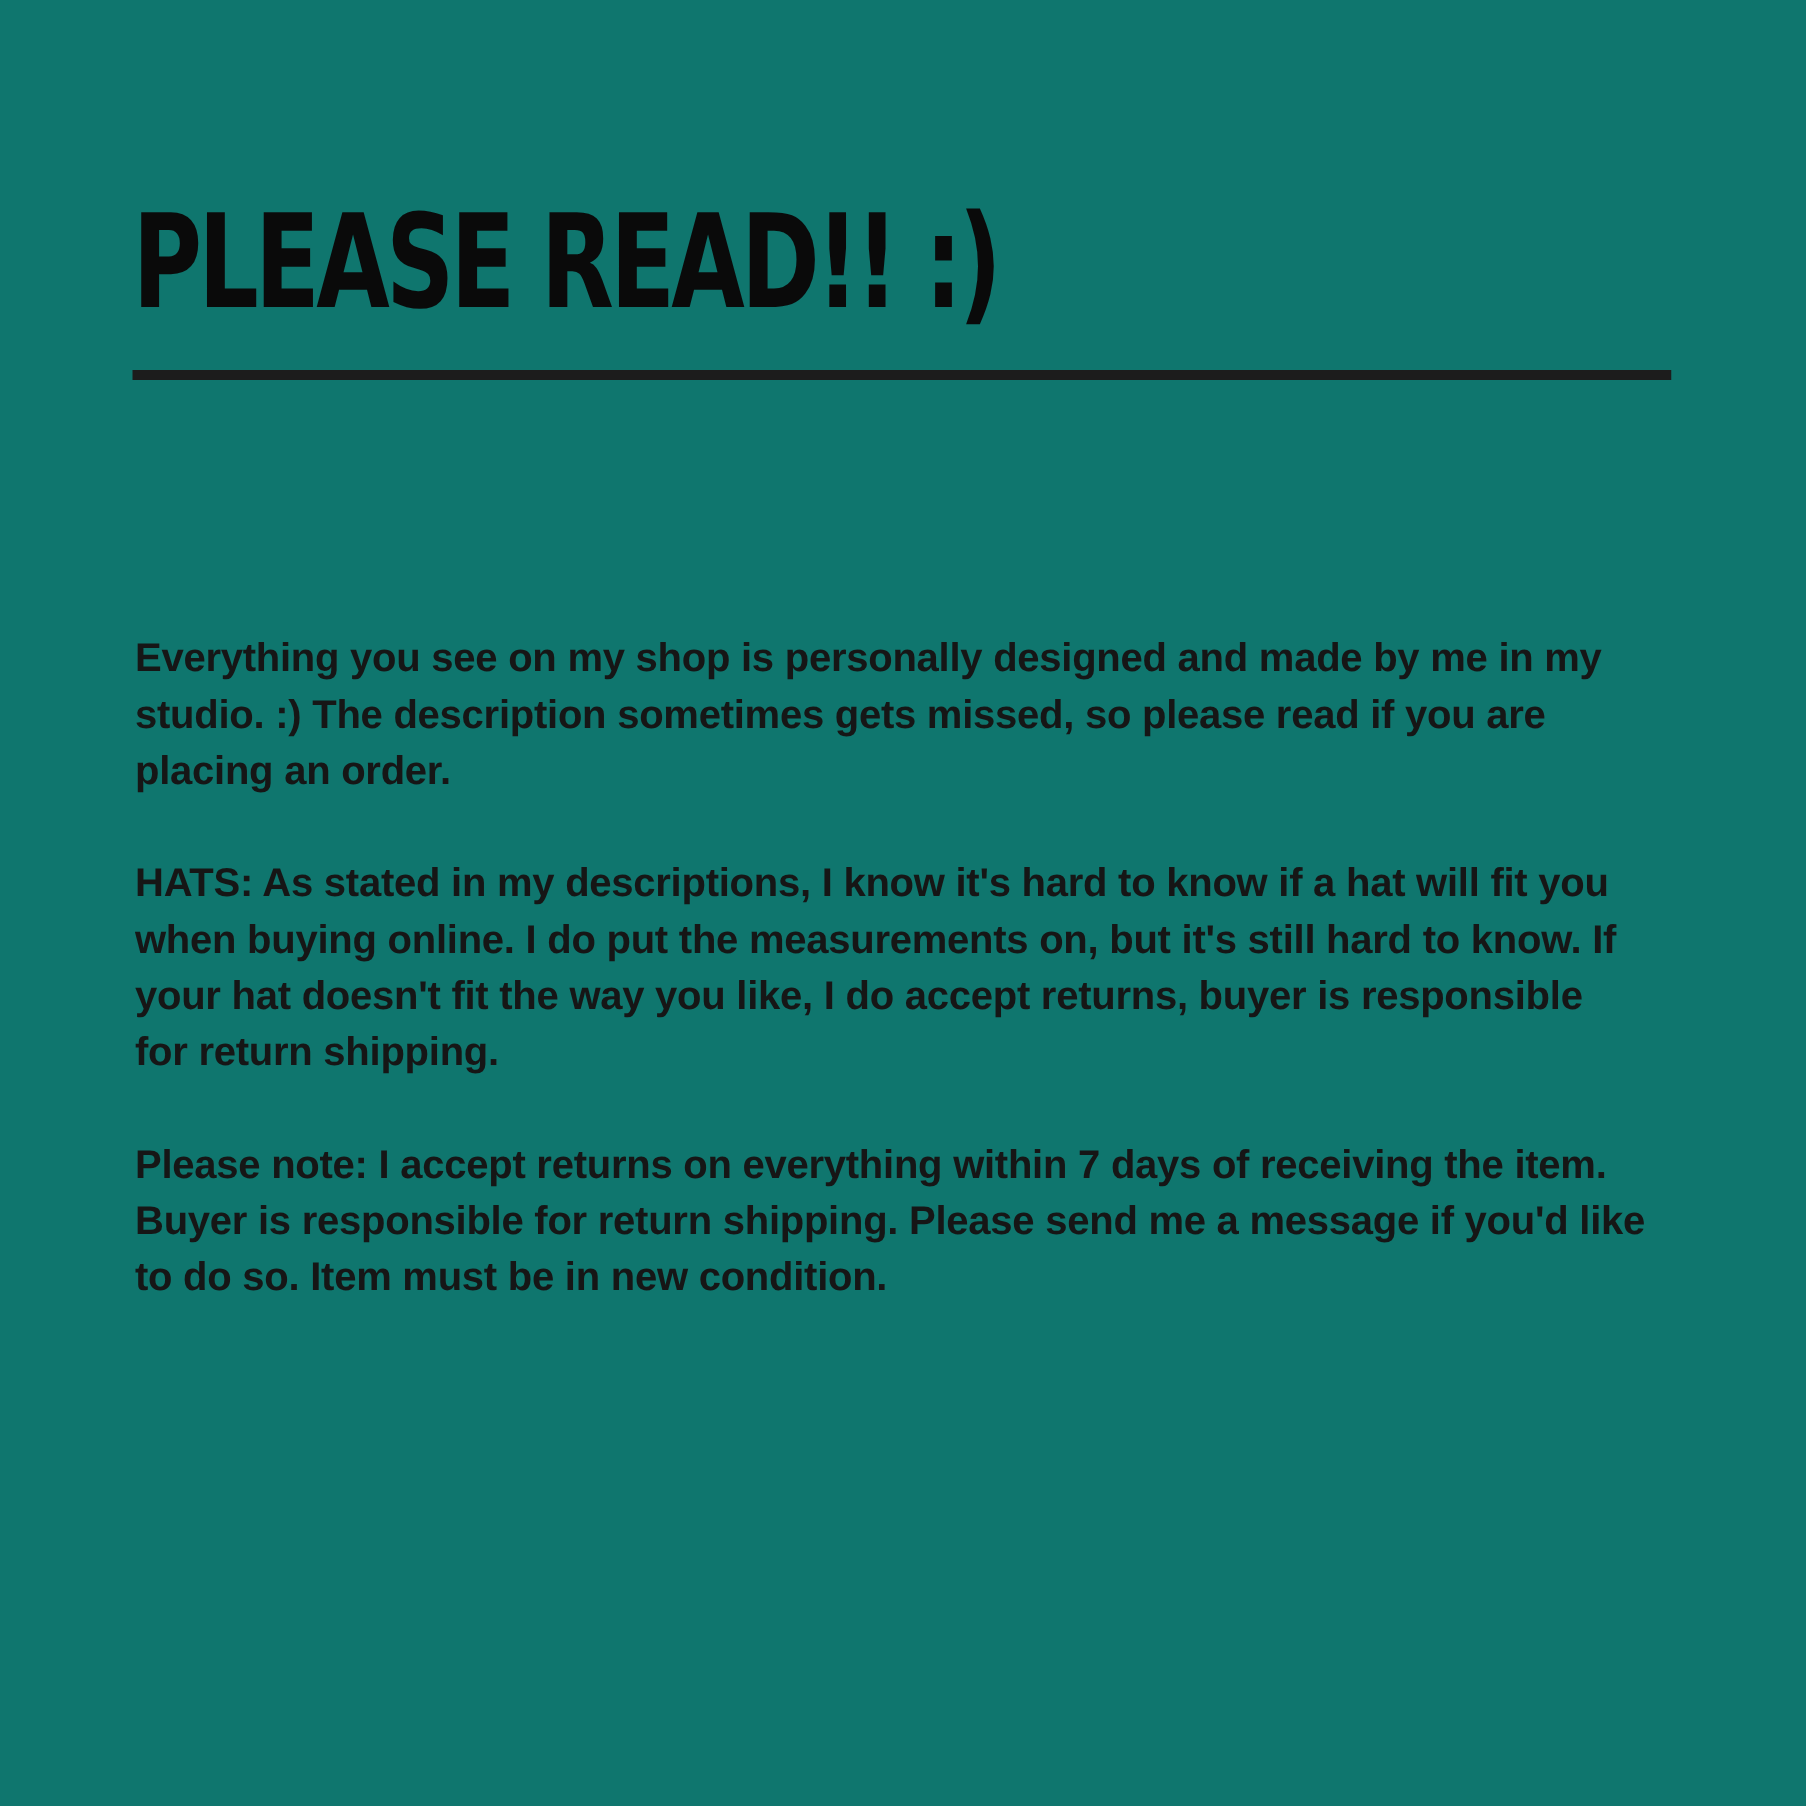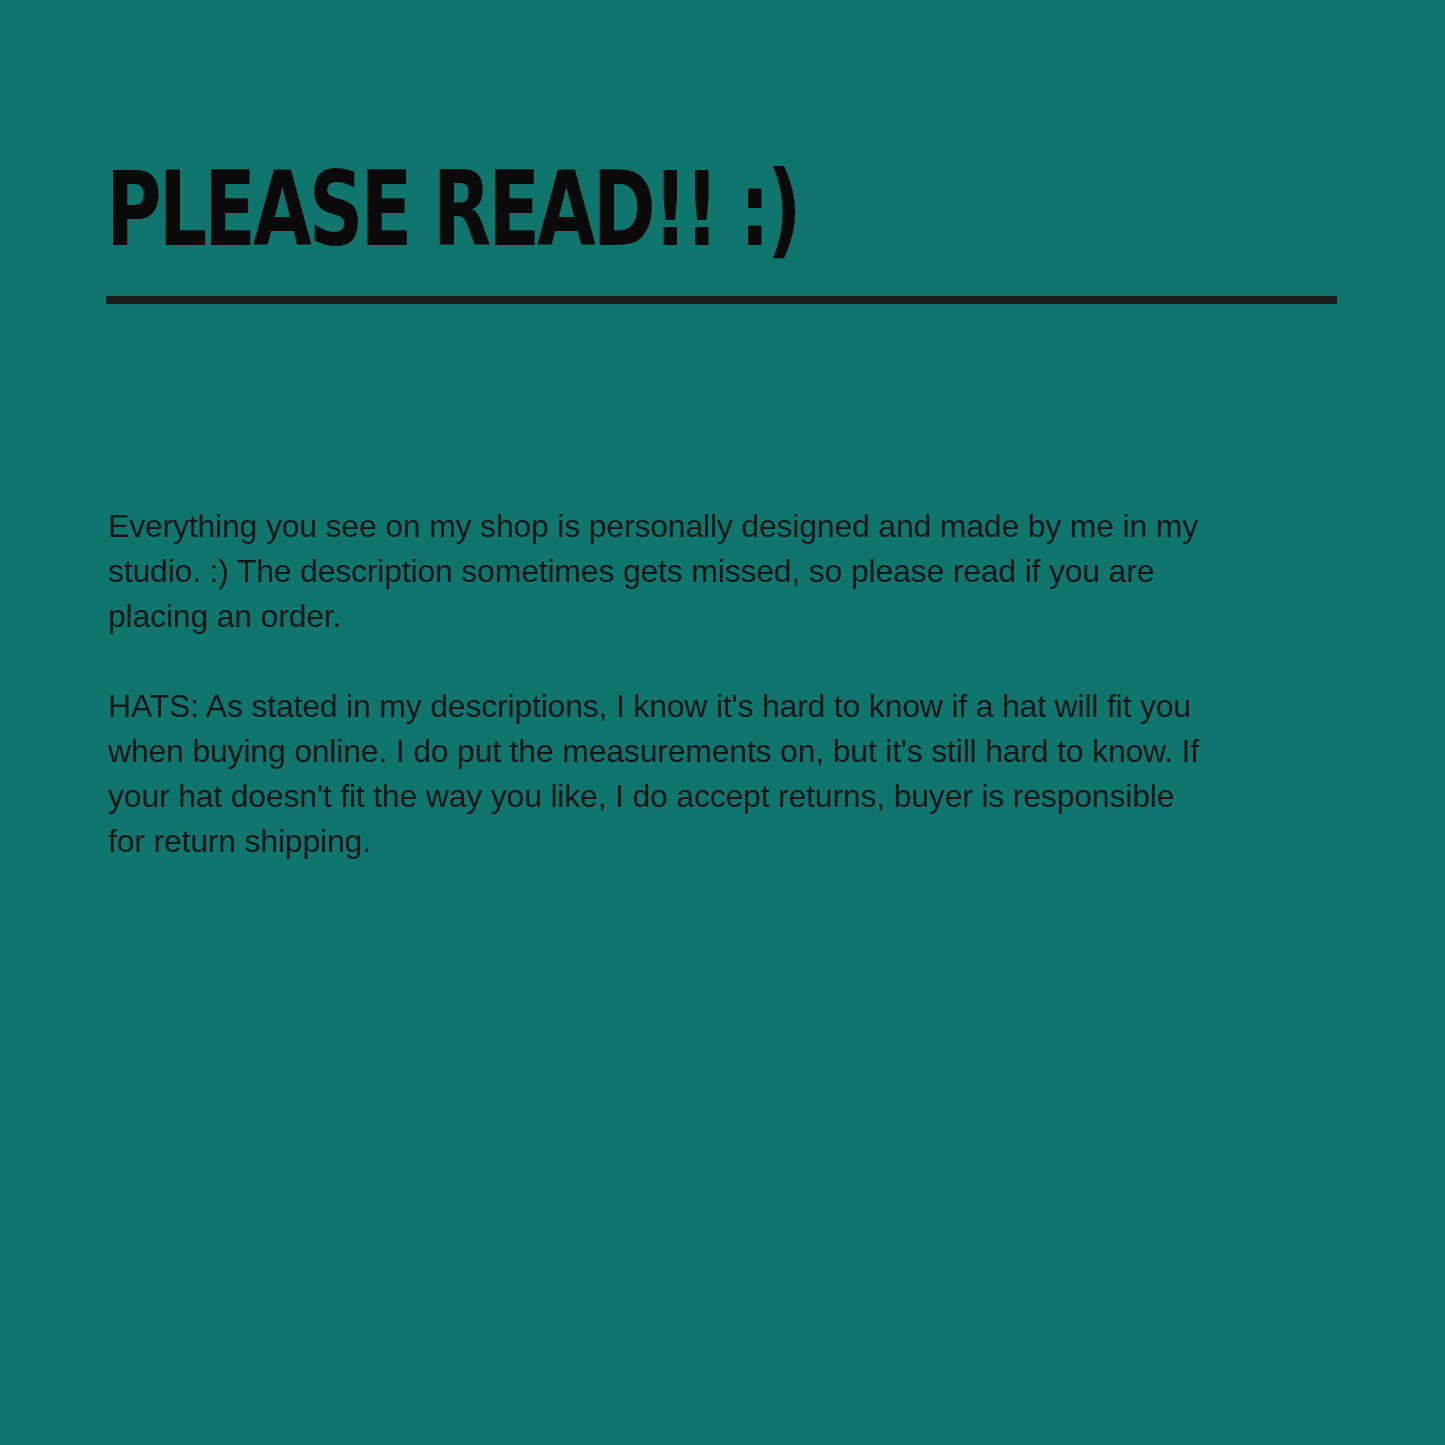--- a/index.html
+++ b/index.html
@@ -41,20 +41,21 @@
   }
   .content {
     position: absolute;
     left: 108px;
     top: 504px;
     width: 1270px;
     font-size: 32px;
     line-height: 45px;
     letter-spacing: -0.2px;
     color: #161616;
+    font-weight: bold;
   }
   .content p {
     margin: 0 0 45px 0;
     white-space: pre-line;
   }
 </style>
 </head>
 <body>
 
 <div class="page">
@@ -63,14 +64,17 @@
   <div class="divider"></div>
 
   <div class="content">
     <p>Everything you see on my shop is personally designed and made by me in my
 studio. :) The description sometimes gets missed, so please read if you are
 placing an order.</p>
     <p>HATS: As stated in my descriptions, I know it's hard to know if a hat will fit you
 when buying online. I do put the measurements on, but it's still hard to know. If
 your hat doesn't fit the way you like, I do accept returns, buyer is responsible
 for return shipping.</p>
+    <p>Please note: I accept returns on everything within 7 days of receiving the item.
+Buyer is responsible for return shipping. Please send me a message if you'd like
+to do so. Item must be in new condition.</p>
   </div>
 </div>
 
 </body></html>

